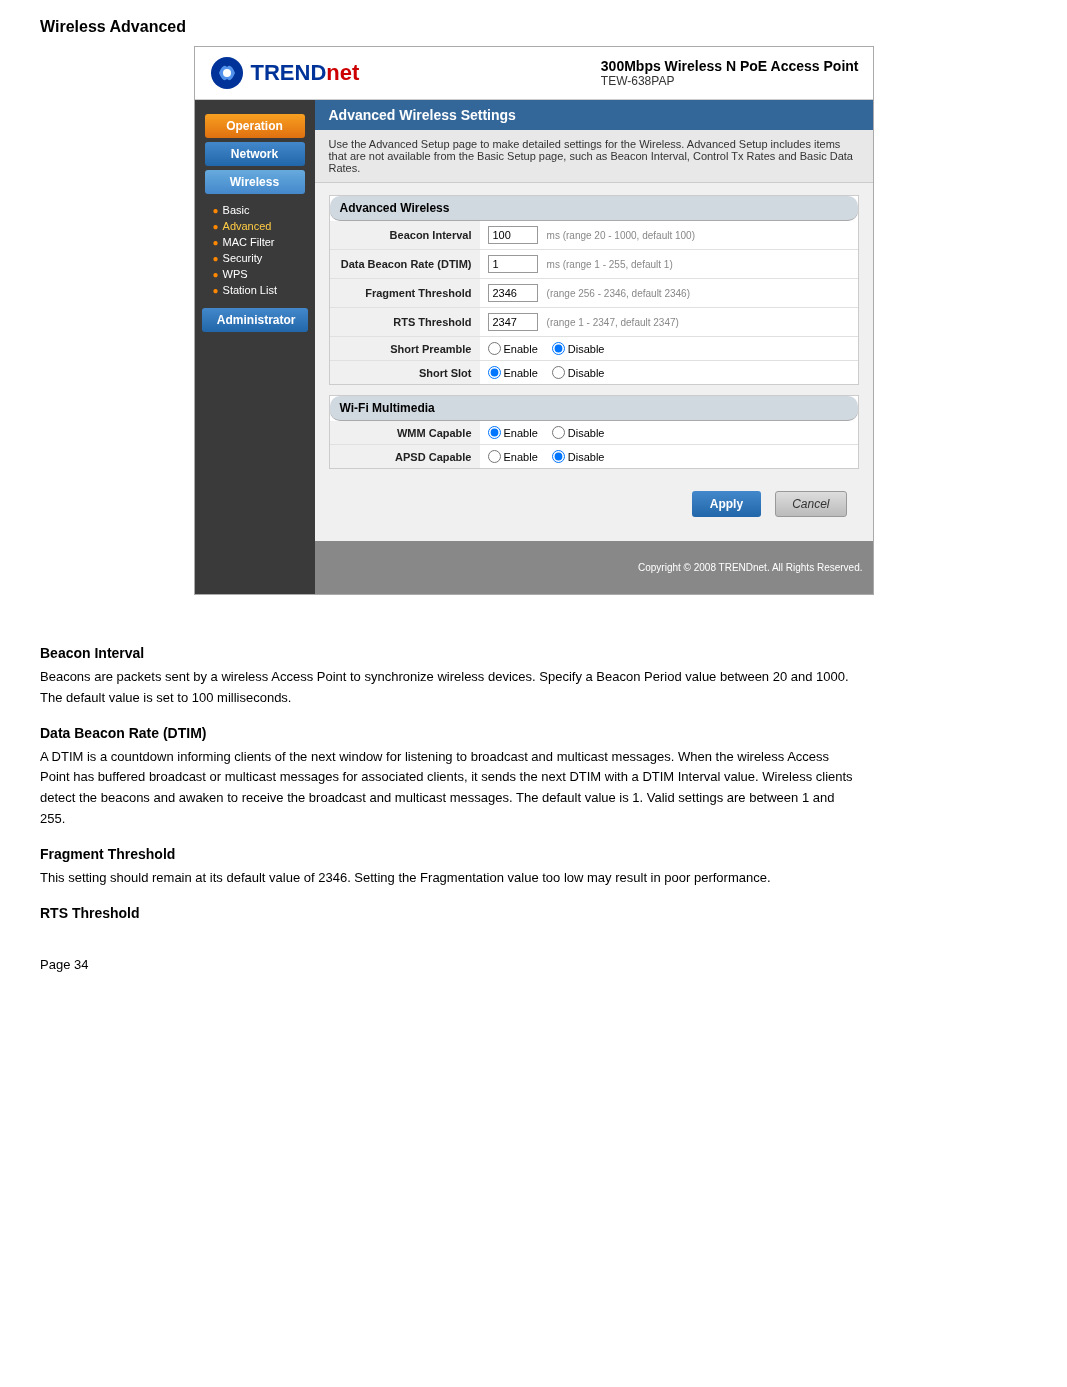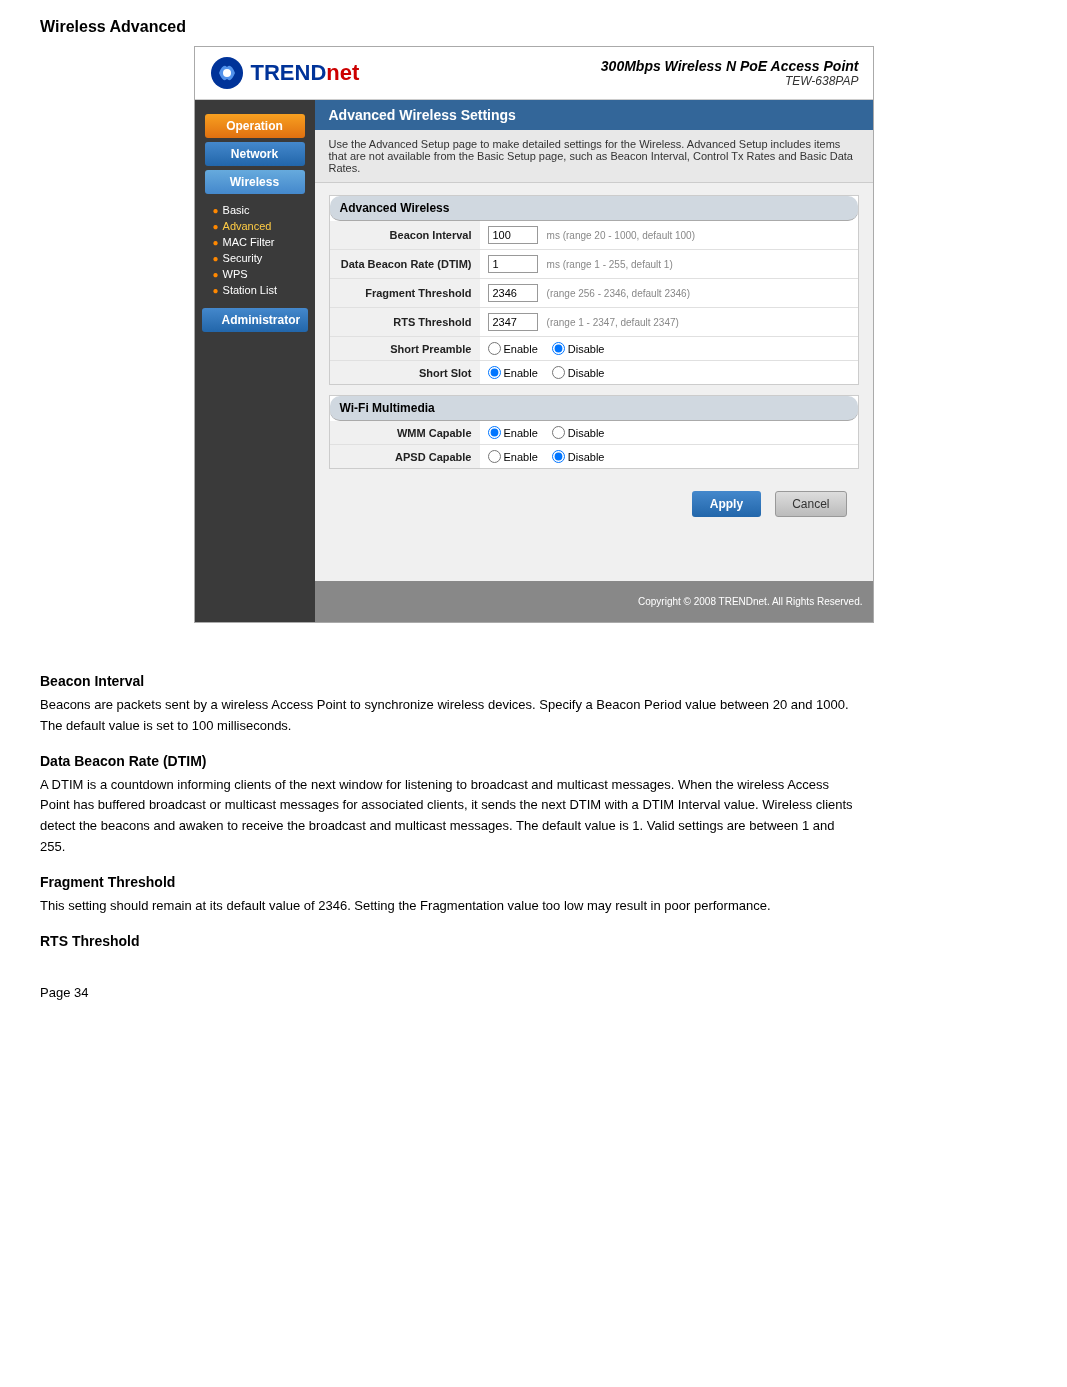--- a/index.html
+++ b/index.html
@@ -49,23 +49,21 @@
       font-size: 22px;
       font-weight: bold;
       color: #003399;
     }
 
     .logo-text span {
       color: #cc0000;
     }
 
     .product-info {
-      text-align: right;
-      font-size: 12px;
-      font-style: italic;
+      font-size: 12px;
     }
 
     .product-name {
       font-weight: bold;
       font-size: 14px;
     }
 
     .product-model {
       font-size: 12px;
       color: #333;
@@ -136,24 +134,24 @@
     }
 
     .sidebar-sub-item.active {
       color: #ffcc44;
     }
 
     .sidebar-admin-btn {
       display: block;
       width: 106px;
       margin: 6px auto;
-      padding: 5px 20px;
-      font-size: 12px;
-      font-weight: bold;
-      text-align: left;
+      padding: 5px 12px;
+      font-size: 12px;
+      font-weight: bold;
+      text-align: right;
       border-radius: 3px;
       cursor: pointer;
       border: none;
       background: linear-gradient(to bottom, #4488cc, #2266aa);
       color: #fff;
     }
 
     
     .main-content {
       flex: 1;
@@ -269,29 +267,29 @@
     }
 
     .btn-cancel {
       background: linear-gradient(to bottom, #dddddd, #bbbbbb);
       color: #333;
       border: 1px solid #999;
       padding: 5px 16px;
       font-size: 12px;
       cursor: pointer;
       border-radius: 3px;
+      font-style: italic;
     }
 
     .copyright-bar {
       background: #888;
       color: #fff;
       font-size: 10px;
       text-align: right;
-      padding: 15px 10px;
-      margin-top: 40px;
+      padding: 21px 10px;
     }
 
     
     .text-content {
       padding: 20px 40px;
       max-width: 900px;
     }
 
     .section-heading {
       font-size: 14px;

